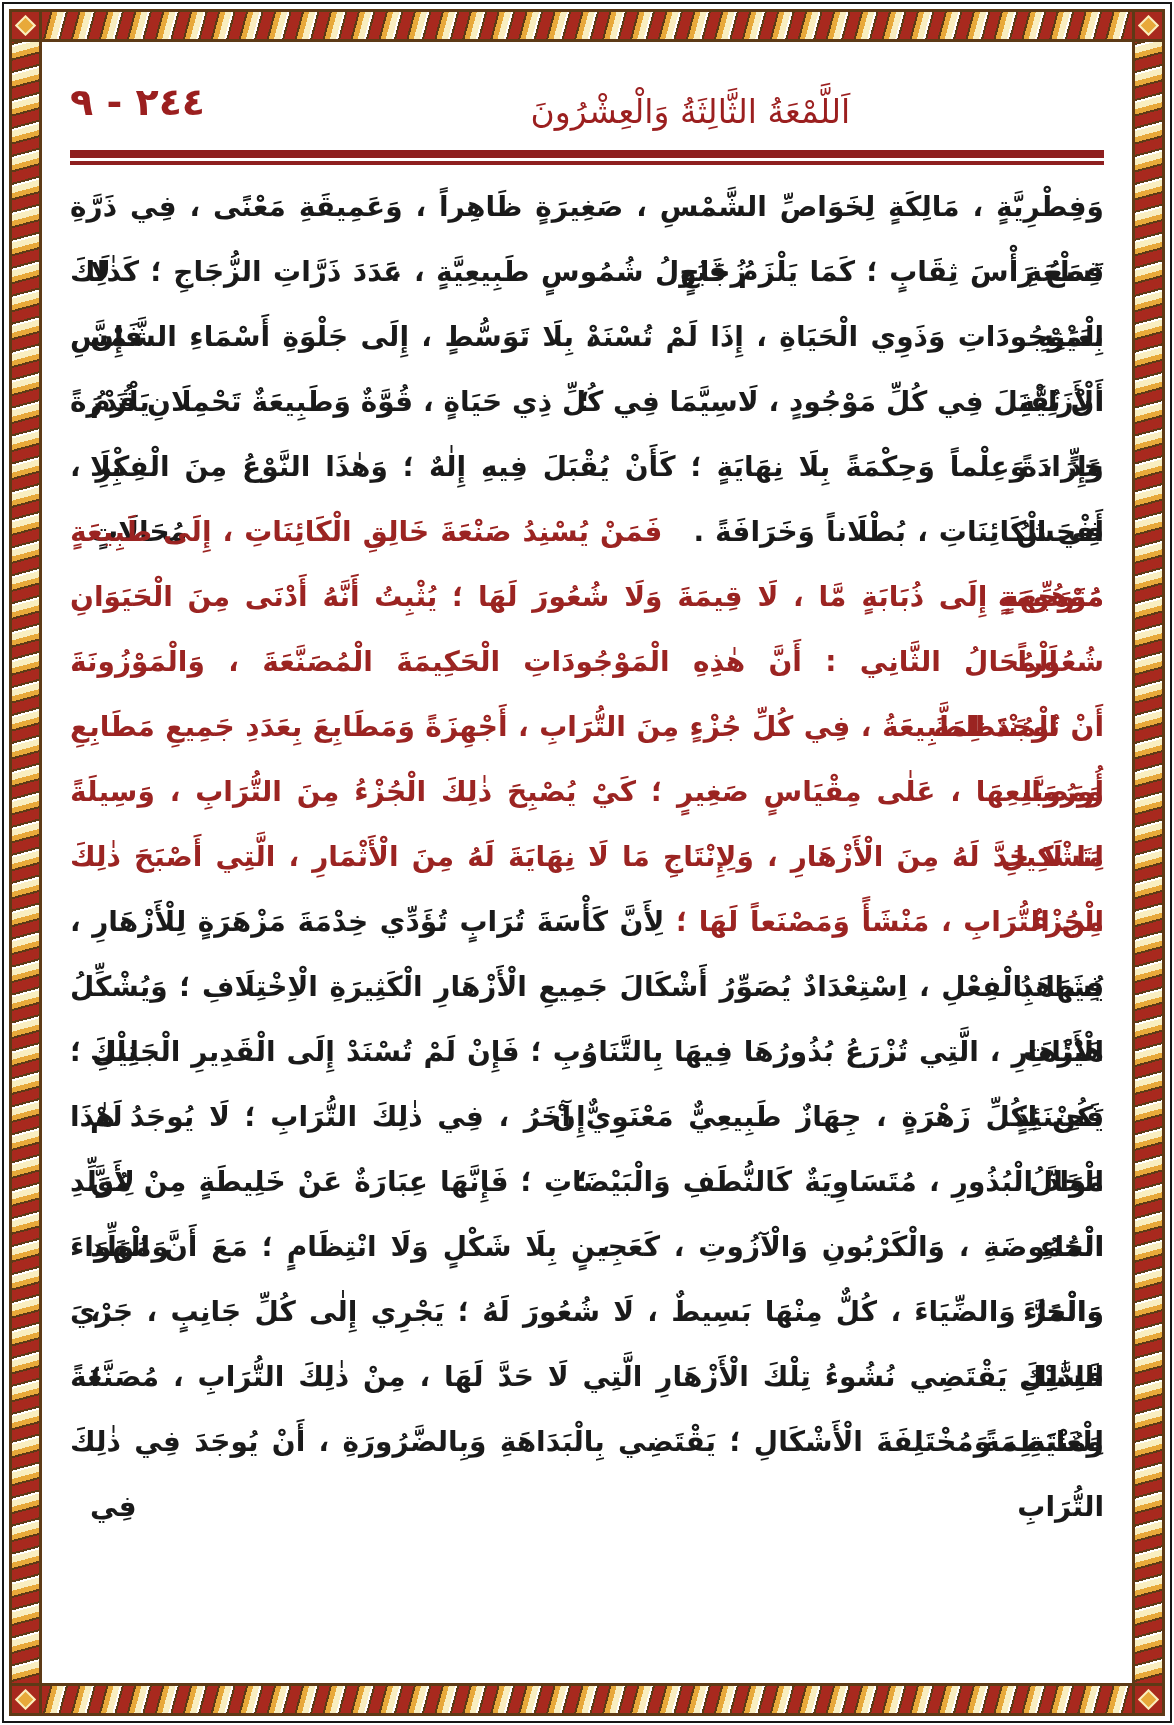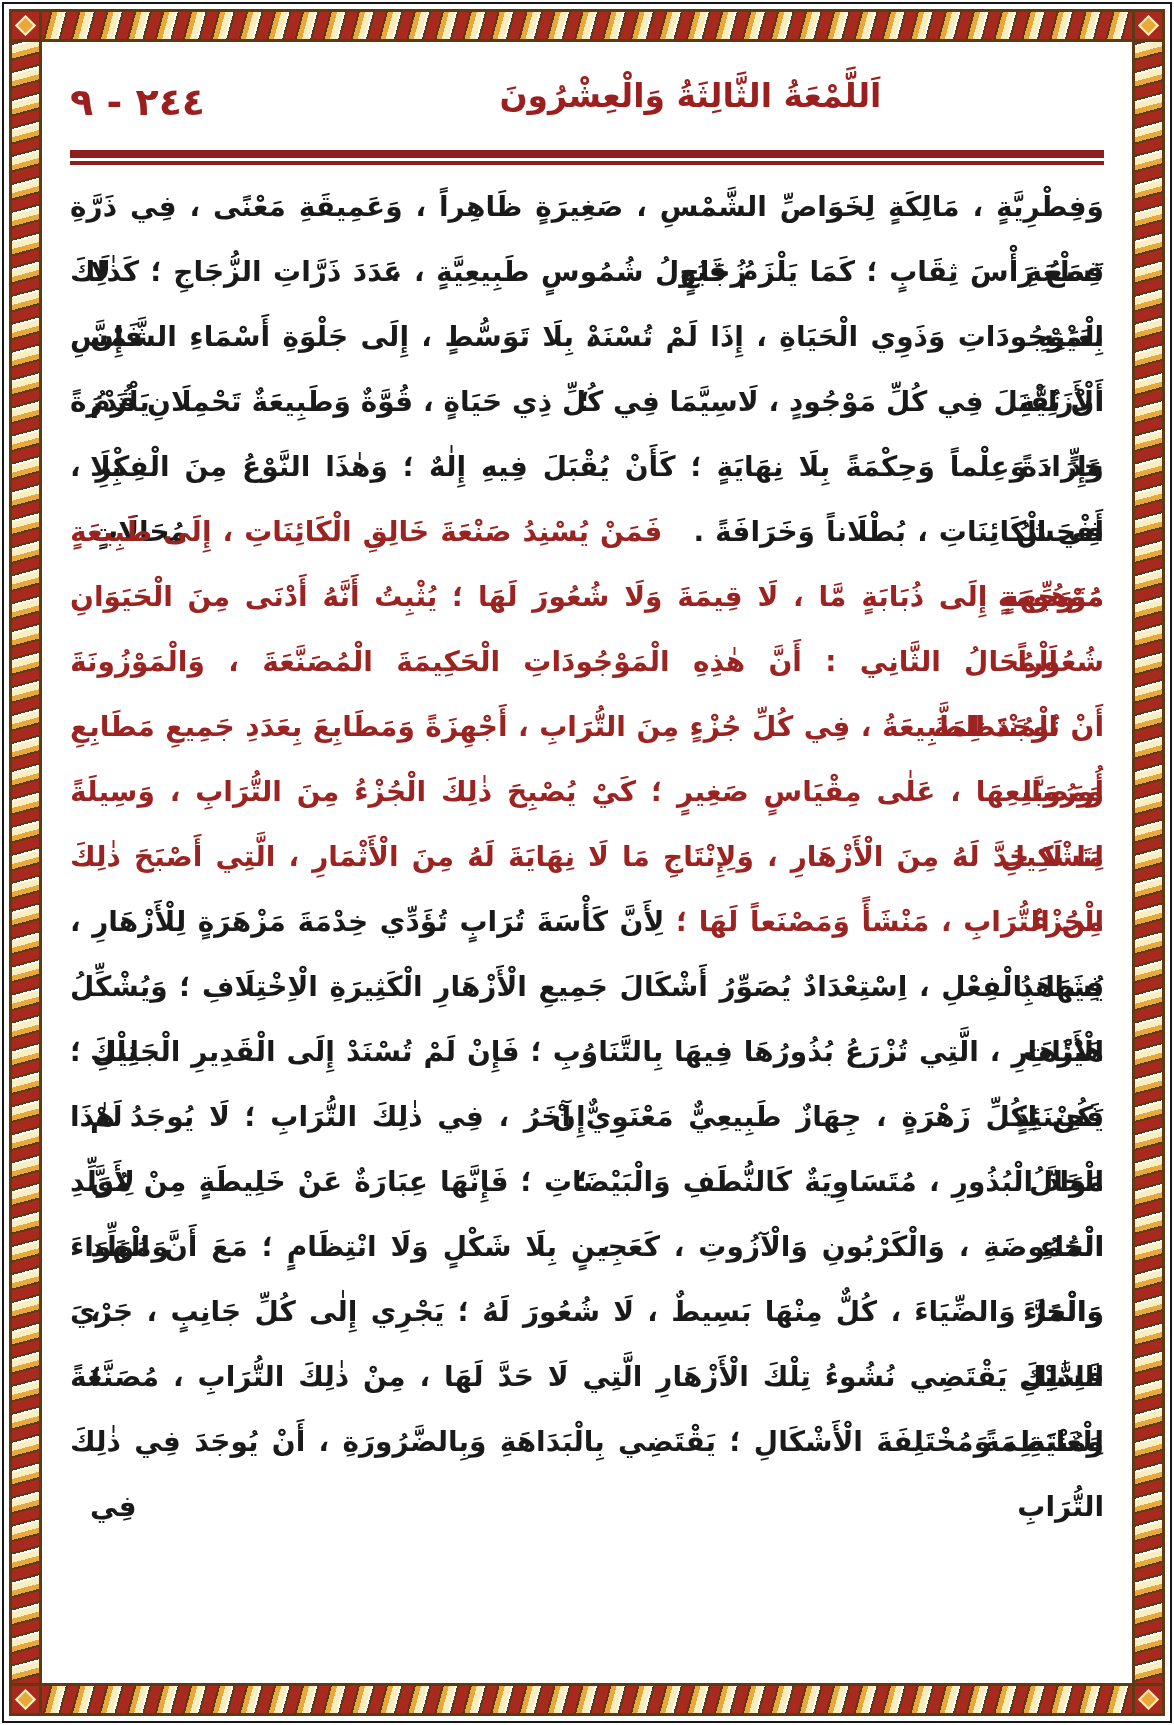--- a/index.html
+++ b/index.html
@@ -30,22 +30,22 @@
     border:3px solid var(--brown);background:var(--bred);}
   .corner::after{content:"";position:absolute;inset:6px;background:var(--bgold);
     transform:rotate(45deg);border:2px solid var(--bcream);}
   .c-tl{top:9px;left:9px;} .c-tr{top:9px;right:9px;}
   .c-bl{bottom:9px;left:9px;} .c-br{bottom:9px;right:9px;}
 
   .content{position:absolute;inset:48px;padding:0 22px;box-sizing:border-box;direction:rtl;}
   .header{position:relative;height:102px;}
   .pagenum{position:absolute;left:0;top:32px;direction:rtl;
     font-size:38px;font-weight:bold;color:var(--titlered);letter-spacing:1px;}
-  .title{position:absolute;right:40%;top:28px;transform:translateX(50%);
-    font-size:33px;font-weight:bold;color:var(--titlered);white-space:nowrap;margin-left:8px;}
+  .title{position:absolute;right:40%;top:44px;transform:translateX(50%);
+    font-size:33px;font-weight:normal;color:var(--titlered);white-space:nowrap;margin-left:8px;}
   .rule{height:3px;border-top:8px solid var(--rulered);border-bottom:4px solid var(--rulered);}
   .body{margin-top:9px;}
   .line{direction:rtl;height:65px;line-height:65px;font-size:28px;font-weight:bold;
     color:var(--ink);text-align:justify;text-align-last:justify;overflow:visible;}
   .line.end{text-align:right;text-align-last:right;}
   .line.indent{padding-right:46px;}
   .seg-ink{color:var(--ink);margin-left:20px;}
   .seg-red{color:var(--red);}
 </style>
 </head>

